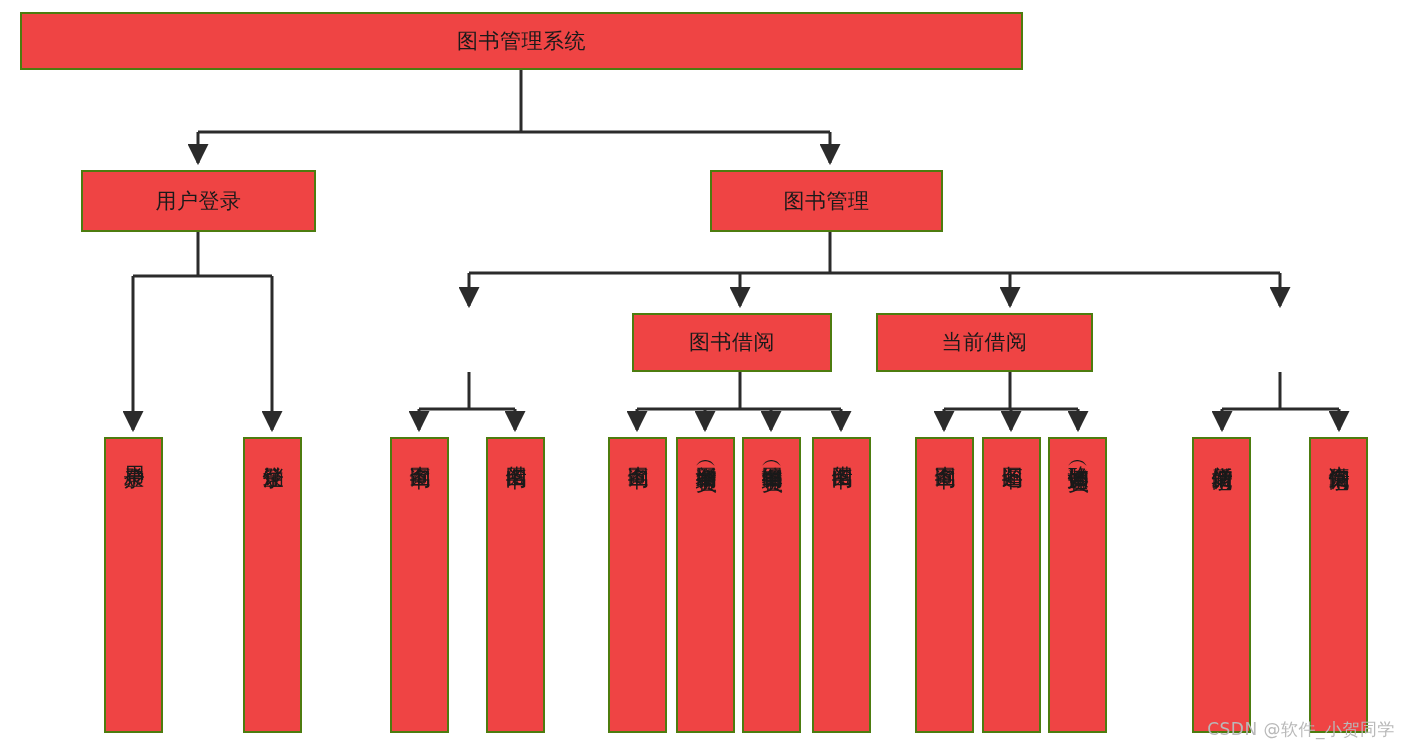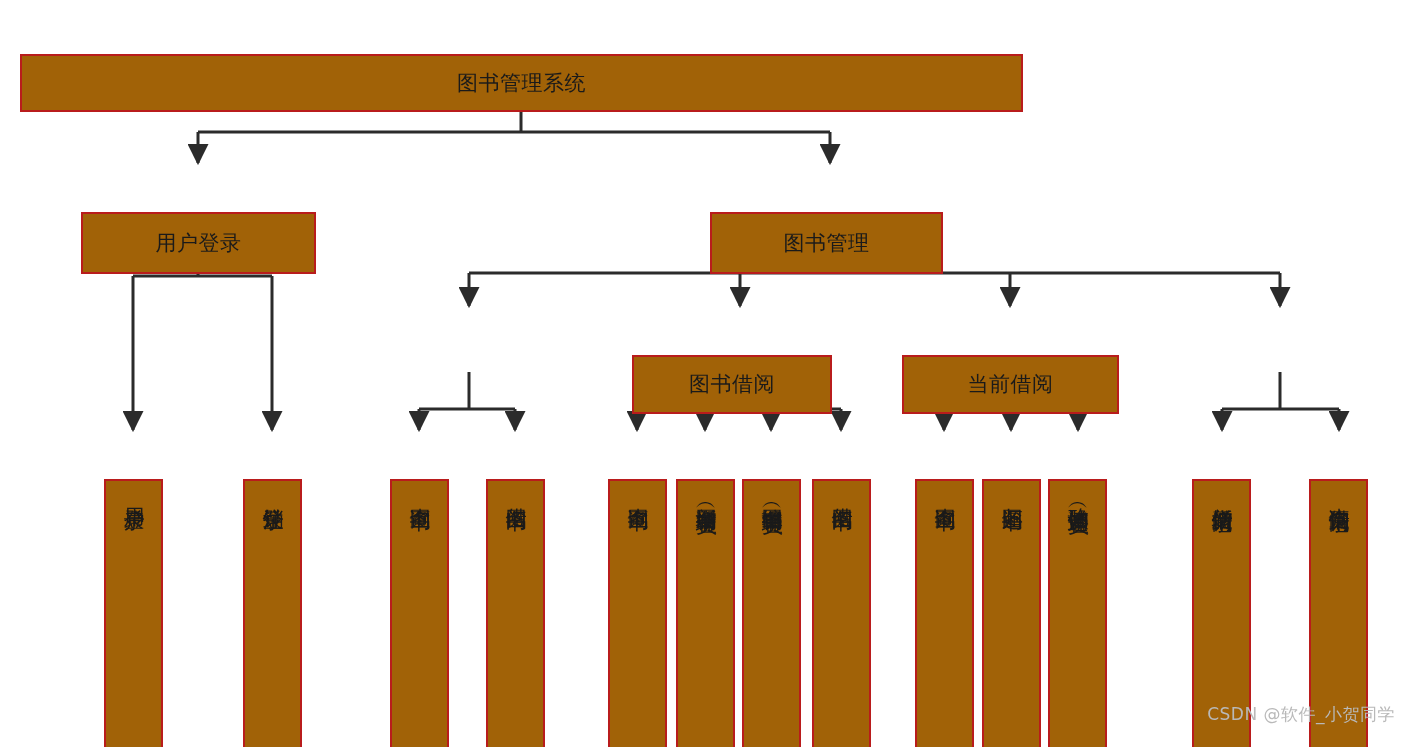--- a/index.html
+++ b/index.html
@@ -21,27 +21,26 @@
   #diagram-svg {
     position: absolute;
     left: 0;
     top: 0;
     width: 1405px;
     height: 747px;
   }
   .node {
     position: absolute;
     box-sizing: border-box;
-    border: 2px solid #b91c1c;
-    background: #a16207;
+    border: 2px solid #4d7c0f;
+    background: #ef4444;
     display: flex;
     align-items: center;
     justify-content: center;
     color: #1a1a1a;
-    margin-top: 42px;
   }
   .node .label {
     display: block;
     text-align: center;
     line-height: 1.18;
     letter-spacing: 0.5px;
   }
   .node.root .label,
   .node.level2 .label,
   .node.level3 .label {
@@ -56,21 +55,21 @@
     writing-mode: vertical-rl;
     text-orientation: upright;
     font-size: 21px;
     line-height: 1.22;
     letter-spacing: 1px;
     white-space: nowrap;
   }
   #watermark {
     position: absolute;
     right: 10px;
-    bottom: 21px;
+    bottom: 6px;
     font-size: 17px;
     color: #b9b9b9;
     letter-spacing: 0.5px;
     white-space: nowrap;
     pointer-events: none;
   }
 </style>
 </head>
 <body>
 
@@ -134,21 +133,21 @@
   <div class="node level2" style="left:81px; top:170px; width:235px; height:62px;">
     <span class="label">用户登录</span>
   </div>
   <div class="node level2" style="left:710px; top:170px; width:233px; height:62px;">
     <span class="label">图书管理</span>
   </div>
 
   <div class="node level3" style="left:632px; top:313px; width:200px; height:59px;">
     <span class="label">图书借阅</span>
   </div>
-  <div class="node level3" style="left:902px; top:313px; width:217px; height:59px;">
+  <div class="node level3" style="left:876px; top:313px; width:217px; height:59px;">
     <span class="label">当前借阅</span>
   </div>
 
   <div class="node leaf" style="left:104px; top:437px; width:59px; height:296px;">
     <span class="label">用户登录</span>
   </div>
   <div class="node leaf" style="left:243px; top:437px; width:59px; height:296px;">
     <span class="label">注销登录</span>
   </div>
 

